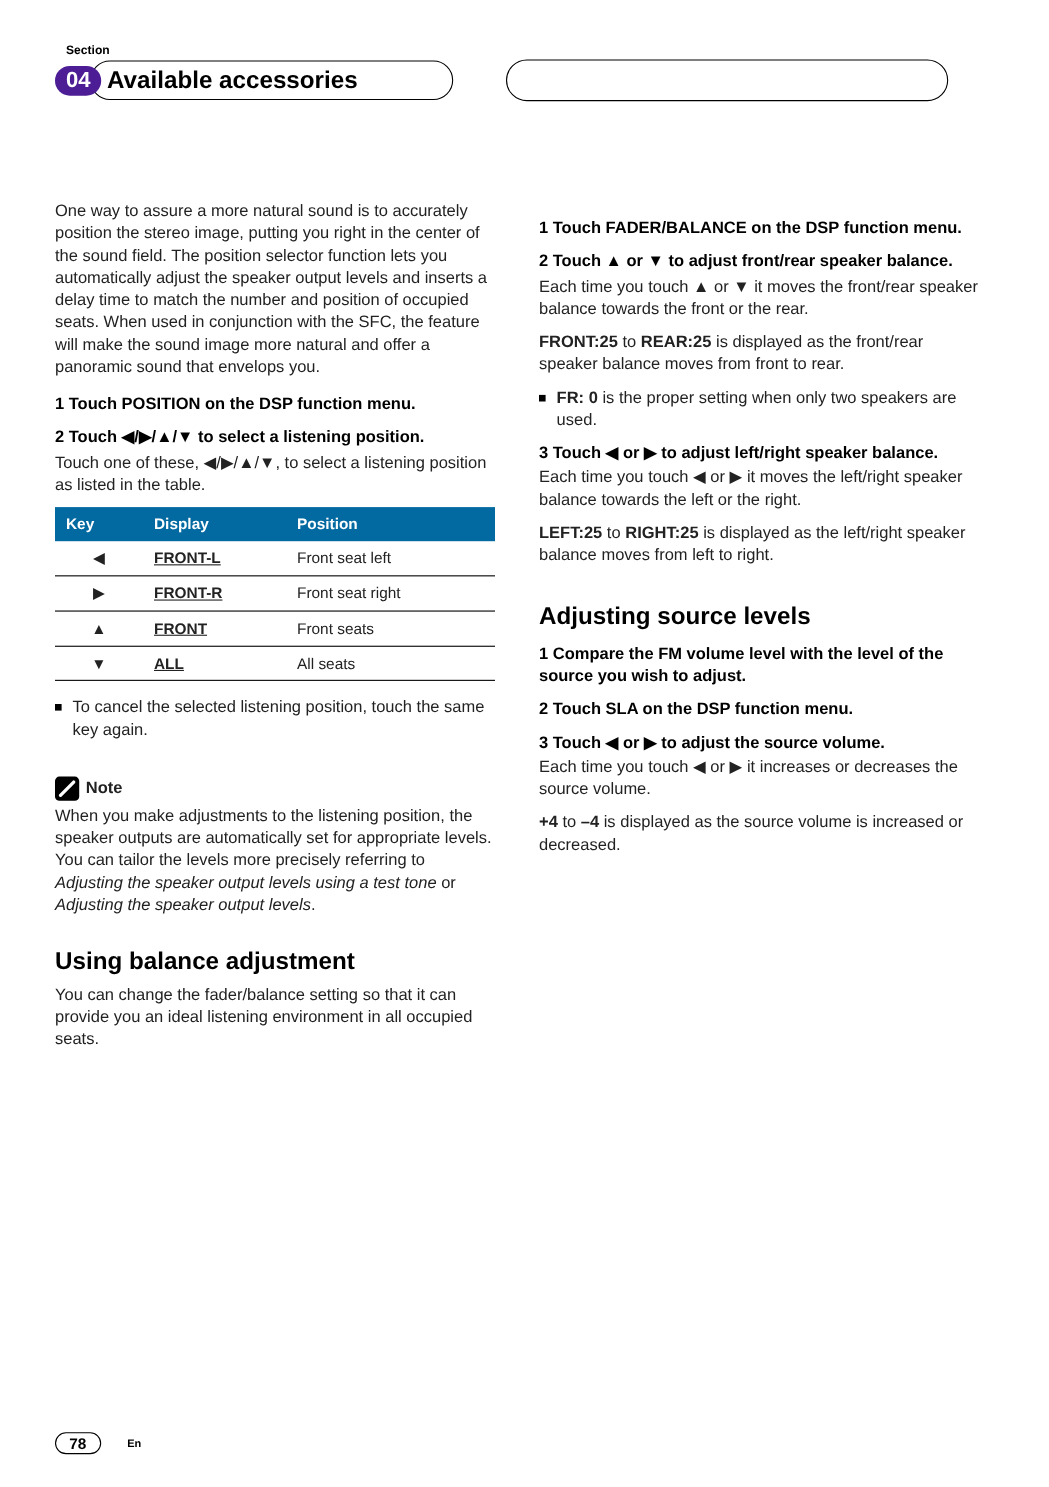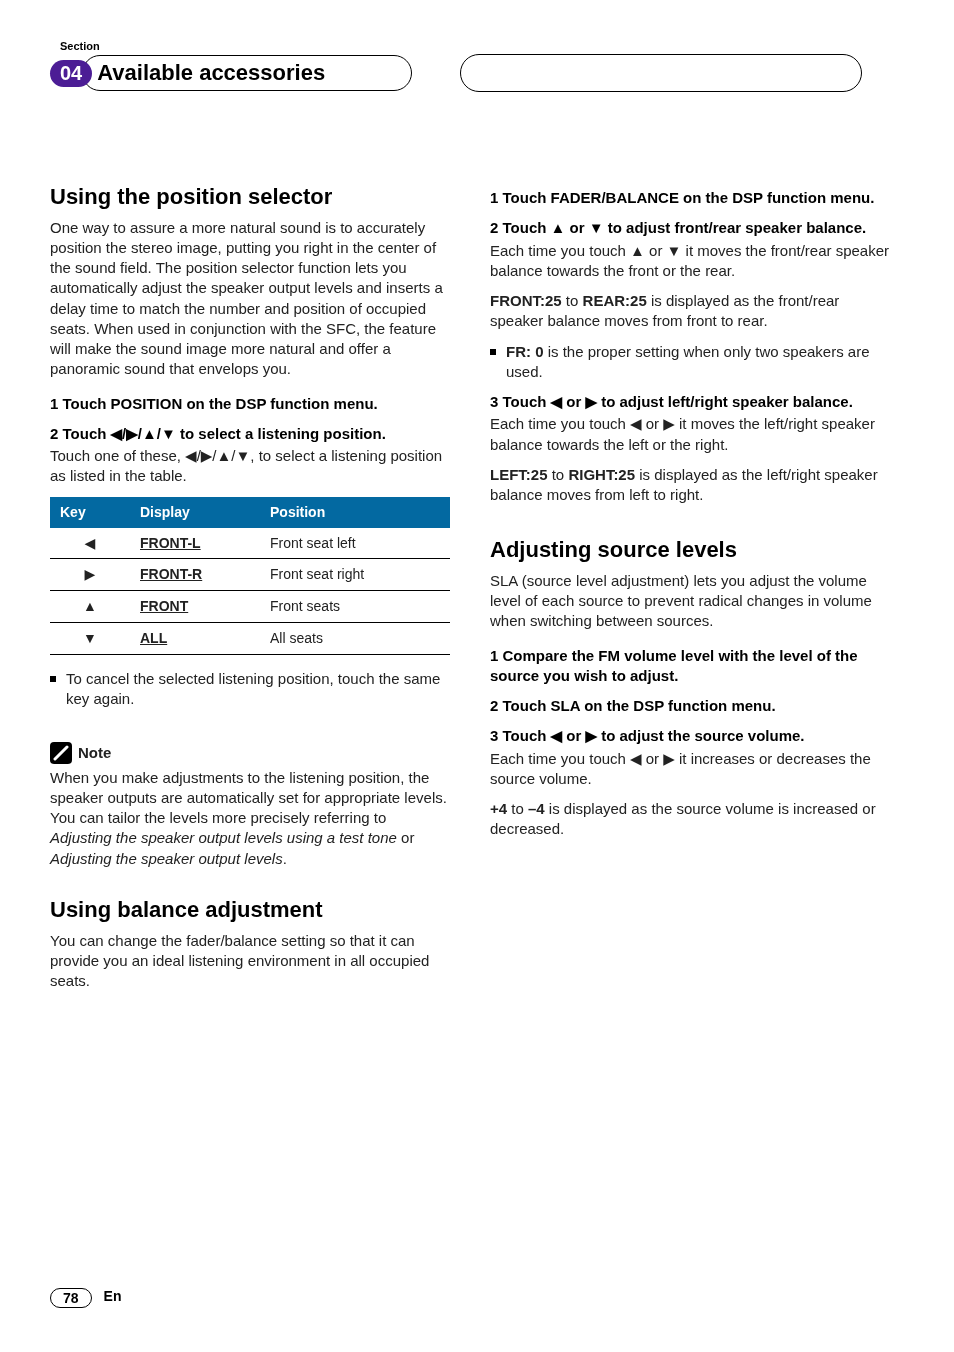--- a/index.html
+++ b/index.html
@@ -124,51 +124,51 @@
     display:flex; align-items:center; gap:6px; margin: 32px 0 4px 0;
   }
   .note-icon {
     width:22px;height:22px;background:#000;border-radius:4px;display:flex;align-items:center;justify-content:center;color:#fff;font-size:14px;font-weight:bold;
   }
   .note-label { font-weight:bold; font-size:15px;}
   .italic { font-style: italic; }
   .bold { font-weight: bold; }
   .footer {
     position: absolute;
-    bottom: 44px;
+    bottom: 30px;
     left: 50px;
     display: flex;
-    gap: 12px;
+    align-items: center;
+    gap: 24px;
   }
   .page-num {
     border: 1.5px solid #000;
     border-radius: 14px;
     padding: 1px 12px;
     font-weight: bold;
     font-size: 14px;
   }
-  .lang { font-size: 14px; font-weight: bold; }
+  .lang { font-size: 10px; font-weight: bold; }
   .arrow { font-family: Arial, sans-serif; }
 </style>
 </head>
 <body>
 
 <div class="page">
 
   <div class="section-label">Section</div>
   <div class="header-row">
     <div class="section-badge">04</div>
     <div class="section-pill">Available accessories</div>
     <div class="empty-pill"></div>
   </div>
 
   <div class="columns">
 
     <div class="col">
-      <div class="h2">Using the position selector</div>
       <p class="para">One way to assure a more natural sound is to accurately position the stereo image, putting you right in the center of the sound field. The position selector function lets you automatically adjust the speaker output levels and inserts a delay time to match the number and position of occupied seats. When used in conjunction with the SFC, the feature will make the sound image more natural and offer a panoramic sound that envelops you.</p>
 
       <p class="step">1   Touch POSITION on the DSP function menu.</p>
 
       <p class="step">2   Touch ◀/▶/▲/▼ to select a listening position.</p>
       <p class="subtext">Touch one of these, ◀/▶/▲/▼, to select a listening position as listed in the table.</p>
 
       <table class="postable">
         <thead>
           <tr>
@@ -216,42 +216,41 @@
       </div>
       <p class="para">
         <span>When you make adjustments to the listening position, the speaker outputs are automatically set for appropriate levels. You can tailor the levels more precisely referring to </span><span class="italic">Adjusting the speaker output levels using a test tone</span><span> or </span><span class="italic">Adjusting the speaker output levels</span><span>.</span>
       </p>
 
       <div class="h2" style="margin-top:26px">Using balance adjustment</div>
       <p class="para">You can change the fader/balance setting so that it can provide you an ideal listening environment in all occupied seats.</p>
     </div>
 
     <div class="col">
-      <p class="step" style="margin-top:6px">1   Touch FADER/BALANCE on the DSP function menu.</p>
+      <p class="step" style="margin-top:16px">1   Touch FADER/BALANCE on the DSP function menu.</p>
 
       <p class="step">2   Touch ▲ or ▼ to adjust front/rear speaker balance.</p>
       <p class="subtext">Each time you touch ▲ or ▼ it moves the front/rear speaker balance towards the front or the rear.</p>
       <p class="subtext">
         <span class="bold">FRONT:25</span><span> to </span><span class="bold">REAR:25</span><span> is displayed as the front/rear speaker balance moves from front to rear.</span>
       </p>
       <div class="bullet-row">
         <div class="sq"></div>
         <div>
           <span class="bold">FR: 0</span><span> is the proper setting when only two speakers are used.</span>
         </div>
       </div>
 
       <p class="step">3   Touch ◀ or ▶ to adjust left/right speaker balance.</p>
       <p class="subtext">Each time you touch ◀ or ▶ it moves the left/right speaker balance towards the left or the right.</p>
       <p class="subtext">
         <span class="bold">LEFT:25</span><span> to </span><span class="bold">RIGHT:25</span><span> is displayed as the left/right speaker balance moves from left to right.</span>
       </p>
 
       <div class="h2" style="margin-top:30px">Adjusting source levels</div>
-      <p class="para">SLA (source level adjustment) lets you adjust the volume level of each source to prevent radical changes in volume when switching between sources.</p>
 
       <p class="step">1   Compare the FM volume level with the level of the source you wish to adjust.</p>
       <p class="step">2   Touch SLA on the DSP function menu.</p>
       <p class="step">3   Touch ◀ or ▶ to adjust the source volume.</p>
       <p class="subtext">Each time you touch ◀ or ▶ it increases or decreases the source volume.</p>
       <p class="subtext">
         <span class="bold">+4</span><span> to </span><span class="bold">–4</span><span> is displayed as the source volume is increased or decreased.</span>
       </p>
     </div>
   </div>

